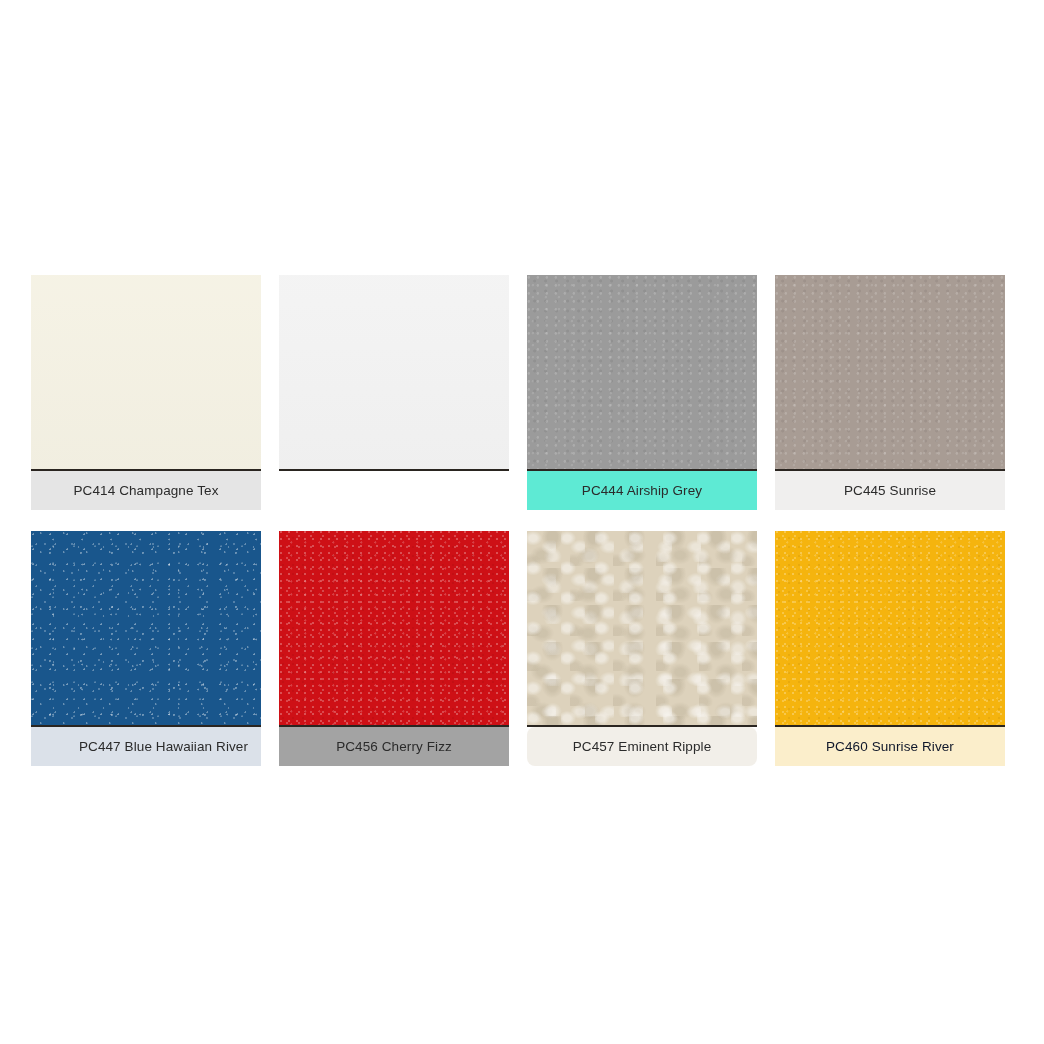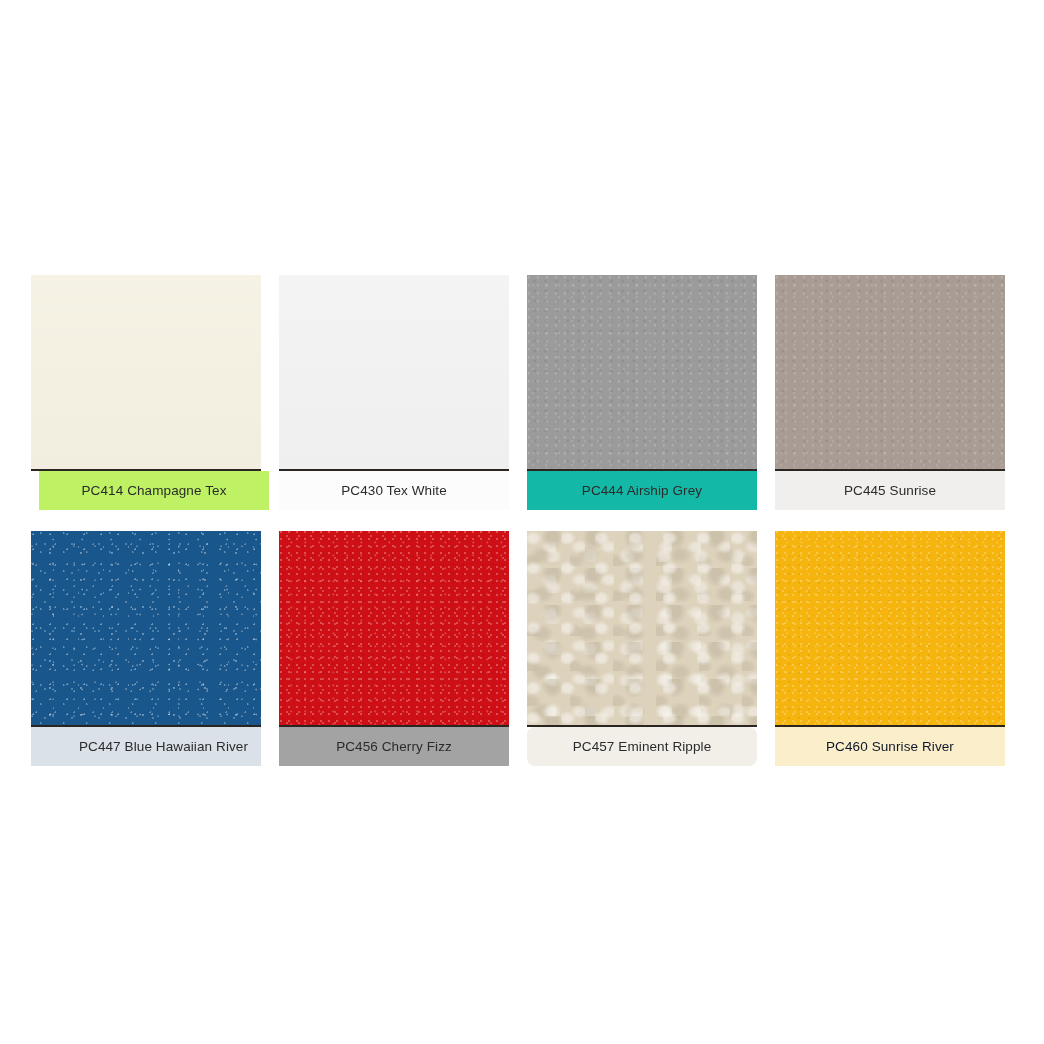--- a/index.html
+++ b/index.html
@@ -119,37 +119,34 @@
   }
 </style>
 </head>
 <body>
 
 <div id="swatch-board">
     <div class="swatch-card">
       <div class="swatch-chip" style="background: rgb(245, 242, 228);">
         <div class="tex tex-flat"></div>
       </div>
-      <div class="swatch-label" style="background: #bef264; margin-left: 8px;">
+      <div class="swatch-label" style="background: #e5e5e5;">
         <span class="swatch-label-text" style="color: rgb(43, 43, 43);">PC414 Champagne Tex</span>
       </div>
     </div>
     <div class="swatch-card">
       <div class="swatch-chip" style="background: rgb(243, 243, 243);">
         <div class="tex tex-flat"></div>
       </div>
-      <div class="swatch-label" style="background: rgb(252, 252, 252);">
-        <span class="swatch-label-text" style="color: rgb(43, 43, 43);">PC430 Tex White</span>
-      </div>
     </div>
     <div class="swatch-card">
       <div class="swatch-chip" style="background: rgb(155, 155, 155);">
         <div class="tex tex-grain"></div>
       </div>
-      <div class="swatch-label" style="background: #14b8a6;">
+      <div class="swatch-label" style="background: #5eead4;">
         <span class="swatch-label-text" style="color: rgb(43, 43, 43);">PC444 Airship Grey</span>
       </div>
     </div>
     <div class="swatch-card">
       <div class="swatch-chip" style="background: rgb(168, 156, 148);">
         <div class="tex tex-grain"></div>
       </div>
       <div class="swatch-label" style="background: rgb(240, 239, 238);">
         <span class="swatch-label-text" style="color: rgb(43, 43, 43);">PC445 Sunrise</span>
       </div>

